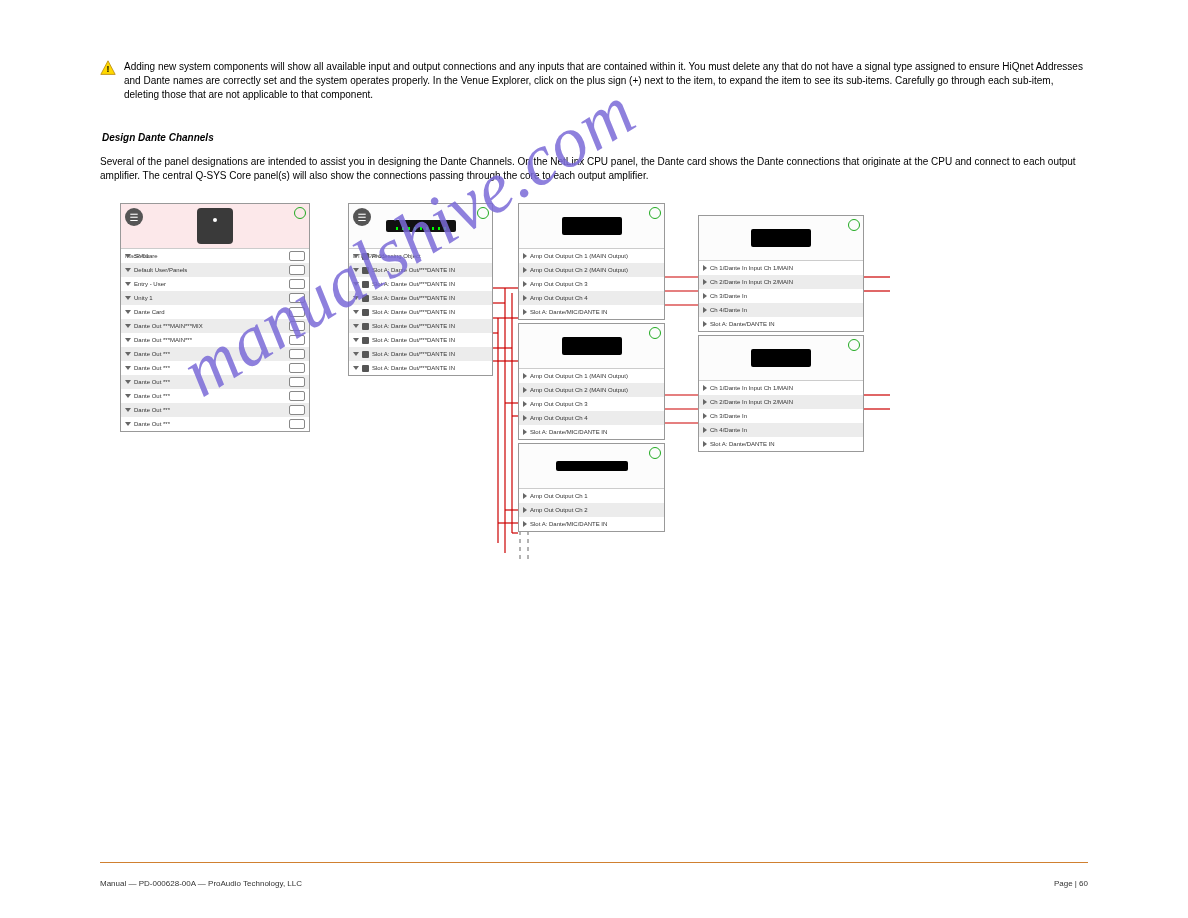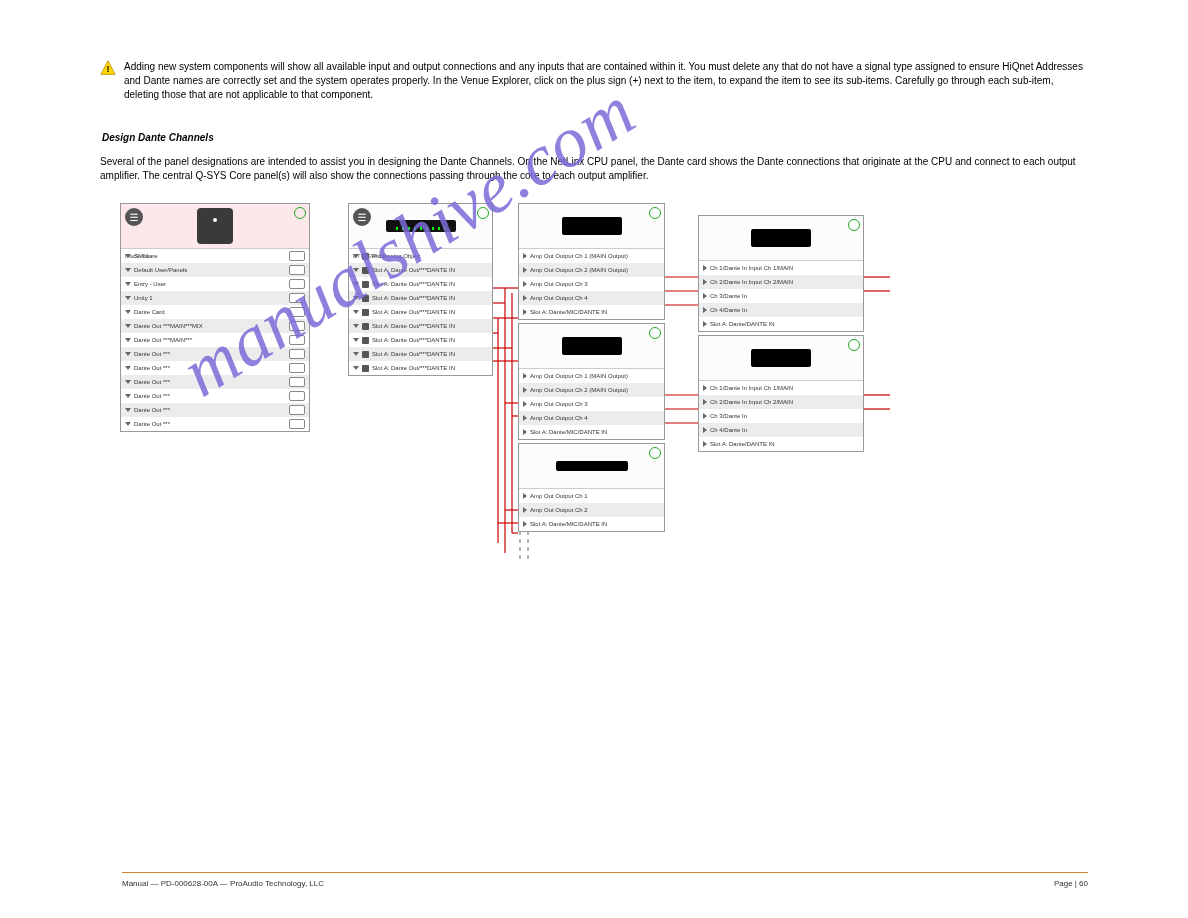--- a/index.html
+++ b/index.html
@@ -206,24 +206,23 @@
     letter-spacing: 1px;
   }
   .footer {
     position: absolute;
     bottom: 30px;
     left: 100px;
     right: 100px;
     border-top: 1px solid #d08030;
     display: flex;
     justify-content: space-between;
-    padding-top: 6px;
+    padding-top: 16px;
     font-size: 8px;
     color: #333;
-    margin-left: 22px;
   }
 </style>
 </head>
 <body>
 
 <div class="page">
 
   <div class="warning-row">
     <span class="warning-icon">
       <svg viewBox="0 0 20 20">

